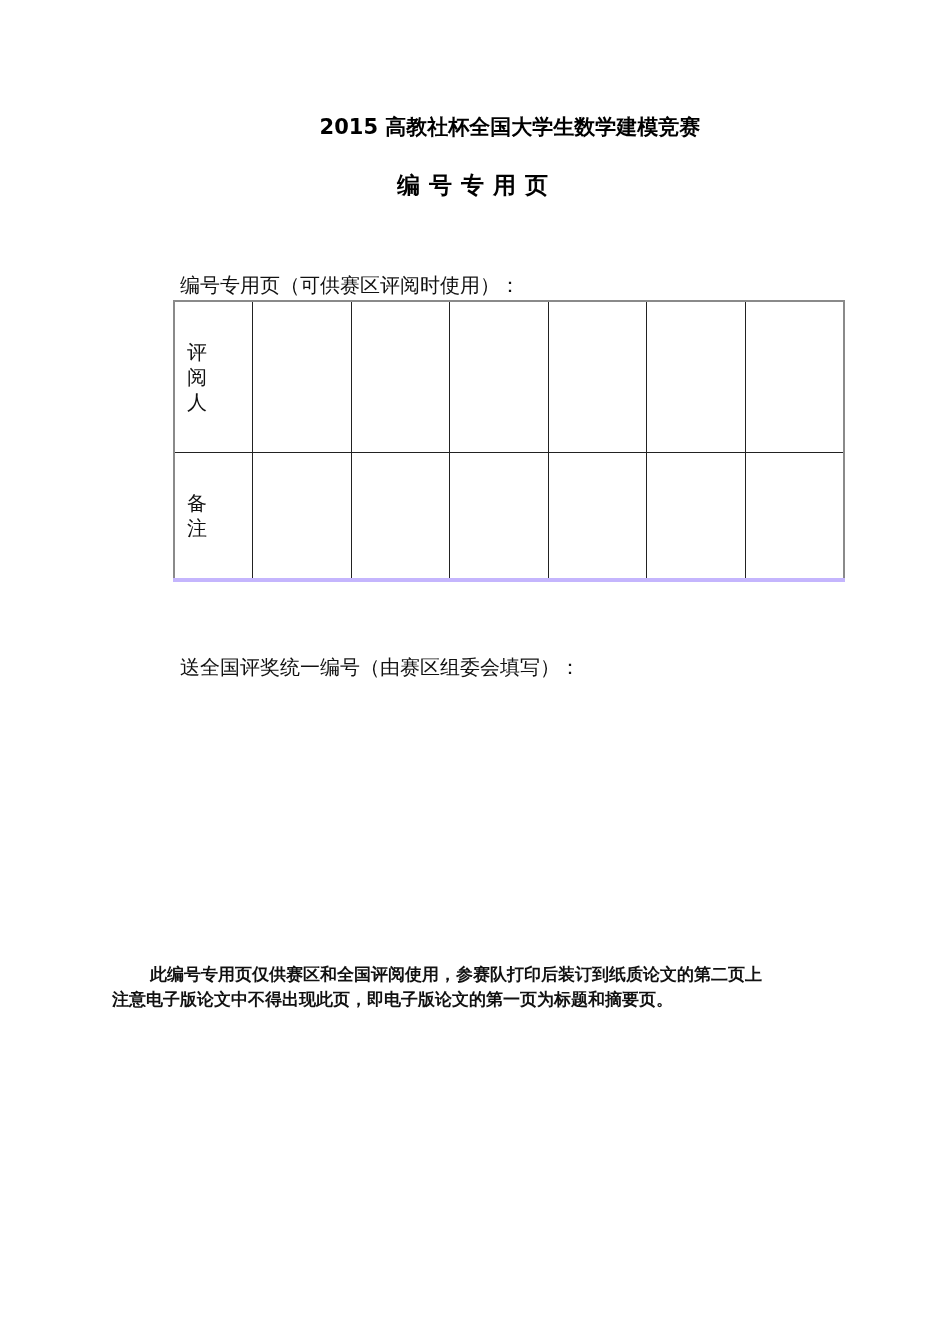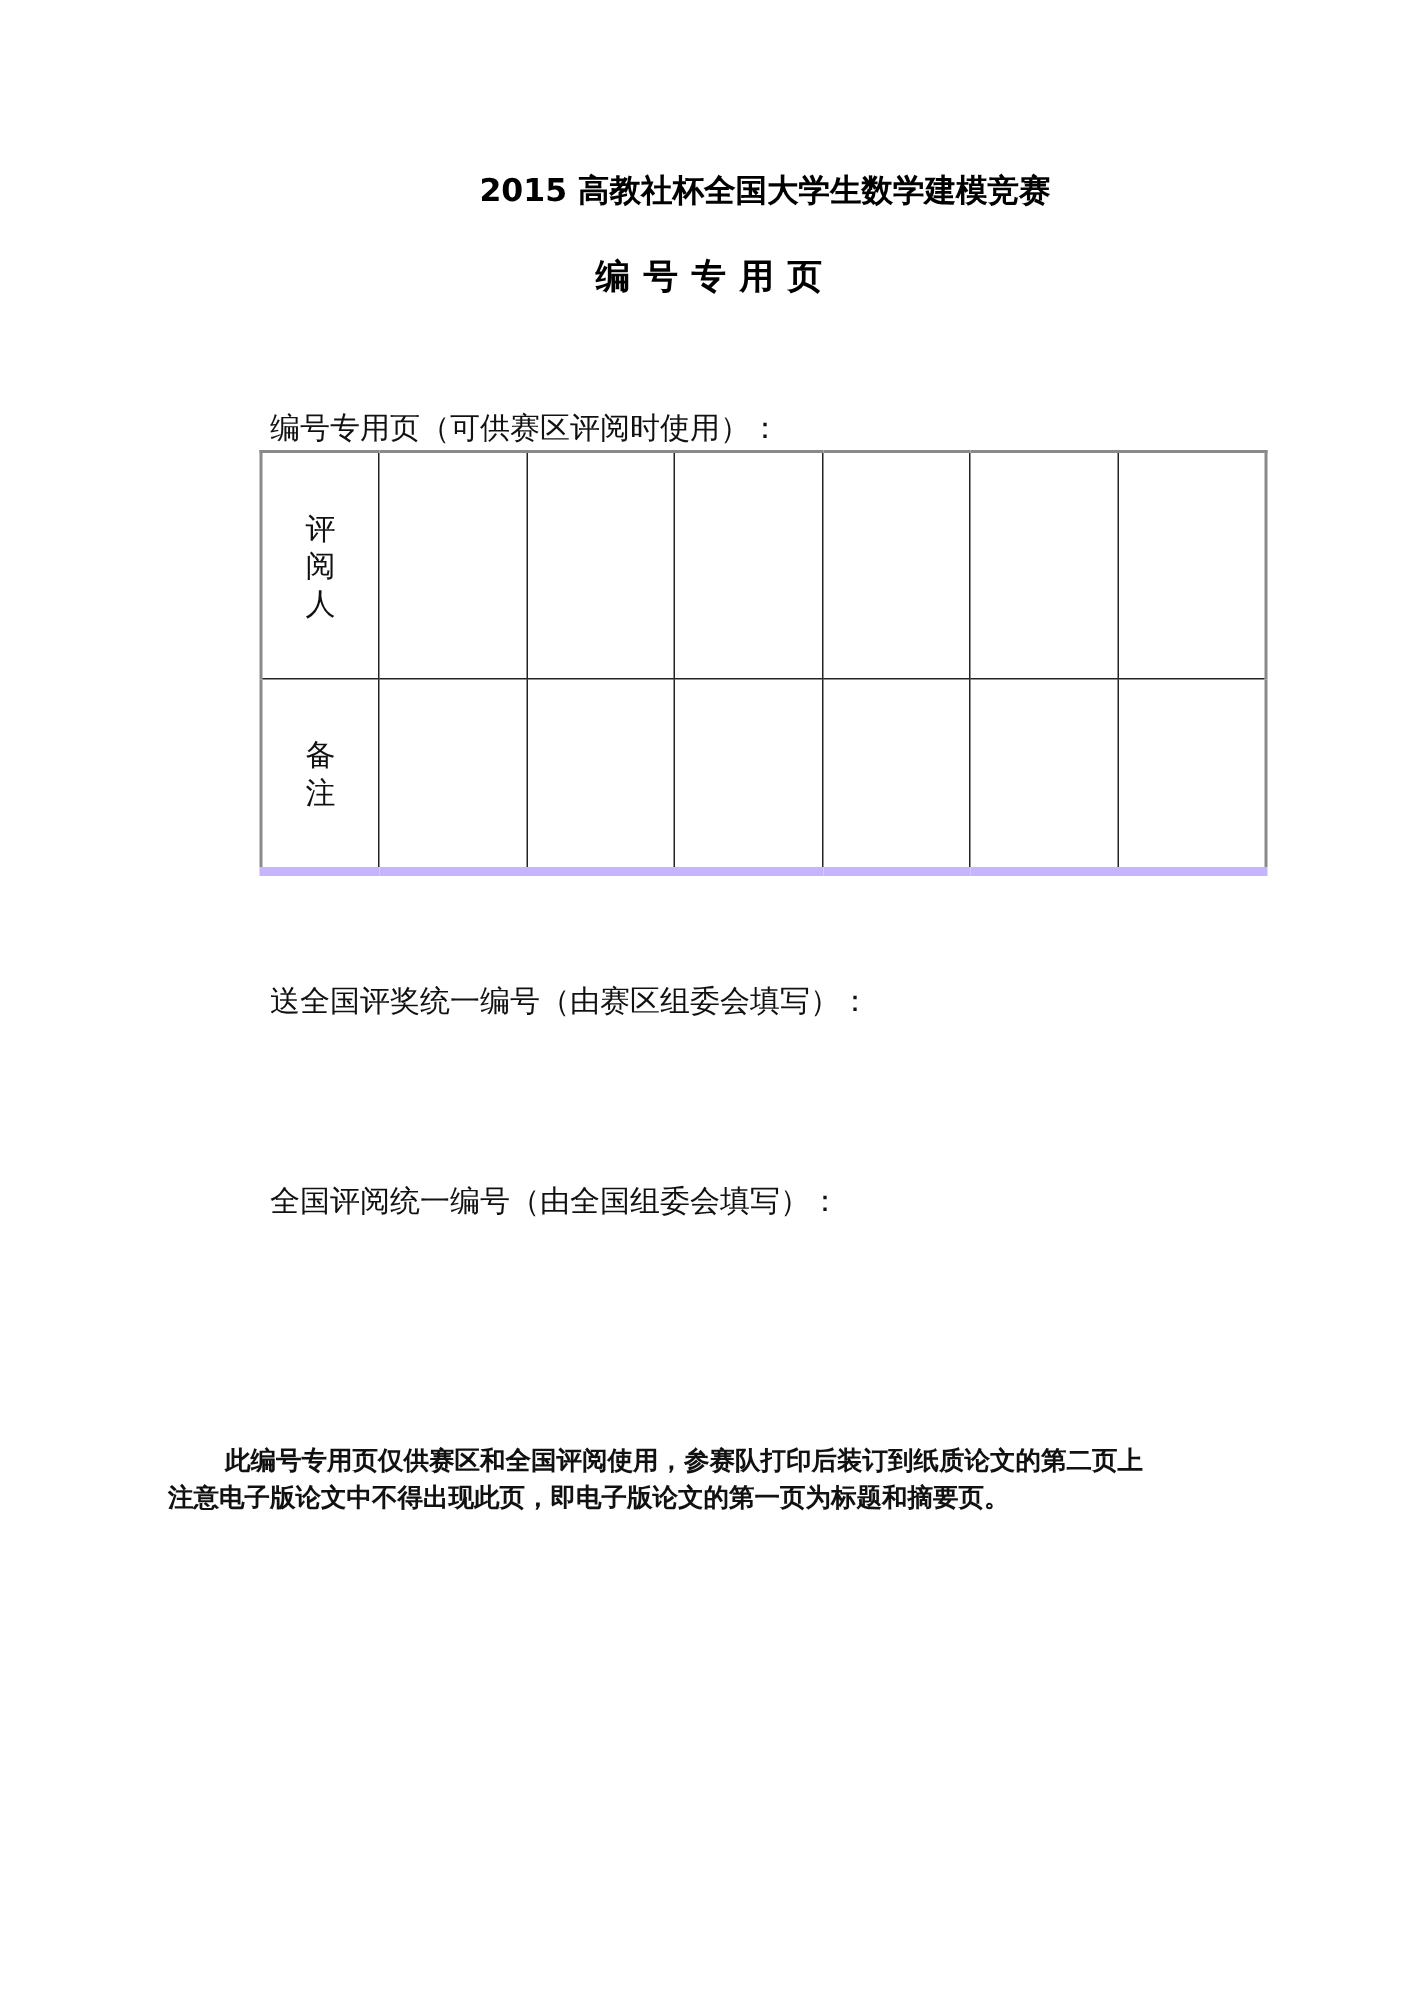--- a/index.html
+++ b/index.html
@@ -63,32 +63,32 @@
       position: absolute;
       left: 173px;
       top: 300px;
       border-collapse: collapse;
       table-layout: fixed;
     }
     .review-table td {
       border: 1px solid #222222;
       padding: 12px;
       vertical-align: middle;
-      text-align: center;
+      text-align: left;
     }
     .review-table tr.row-reviewer td { height: 126px; }
     .review-table tr.row-notes td { height: 101px; }
     .review-table td.header-cell {
       width: 60px;
       border-left: 2px solid #8a8a8a;
     }
     .review-table td.blank-cell { width: 89px; }
     .review-table td.blank-cell.last { border-right: 2px solid #8a8a8a; }
     .review-table tr.row-reviewer td { border-top: 2px solid #8a8a8a; }
-    .review-table tr.row-notes td { border-bottom: 6px solid #c4b5fd; border-radius: 23px; }
+    .review-table tr.row-notes td { border-bottom: 4px solid #c4b5fd; border-radius: 23px; }
 
     .vertical-label {
       display: inline-block;
       width: 22px;
       font-size: 20px;
       line-height: 25px;
       word-break: break-all;
       white-space: normal;
       color: #111111;
     }
@@ -140,20 +140,19 @@
         <td class="blank-cell"></td>
         <td class="blank-cell"></td>
         <td class="blank-cell"></td>
         <td class="blank-cell last"></td>
       </tr>
     </tbody>
   </table>
 
   <div class="label national-award">送全国评奖统一编号（由赛区组委会填写）：</div>
 
-  <div class="label national-review">全国评阅统一编号（由全国组委会填写）：</div>
 
   <div class="notice">
     <span class="line first">此编号专用页仅供赛区和全国评阅使用，参赛队打印后装订到纸质论文的第二页上</span>
     <span class="line">注意电子版论文中不得出现此页，即电子版论文的第一页为标题和摘要页。</span>
   </div>
 
 </div>
 
 </body></html>

